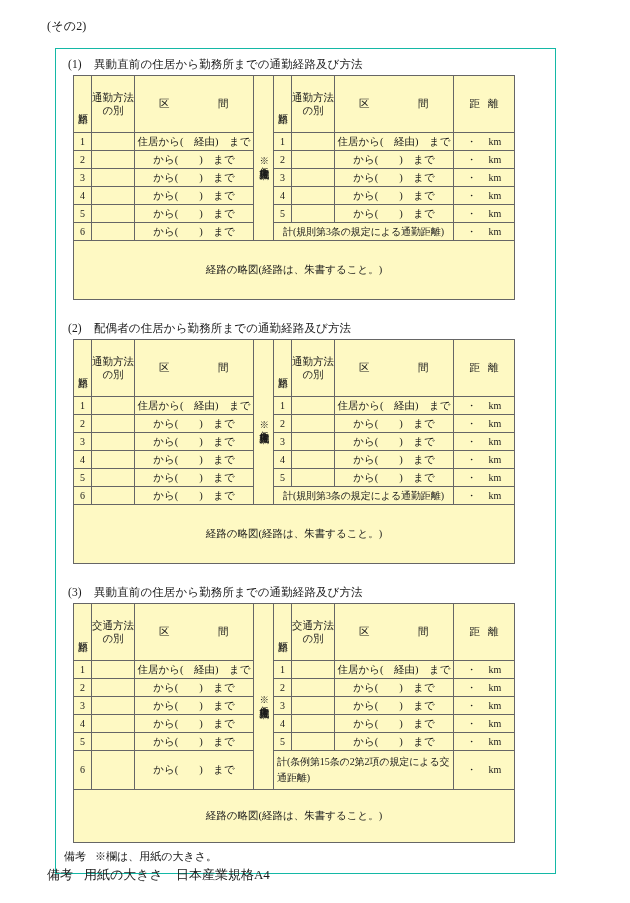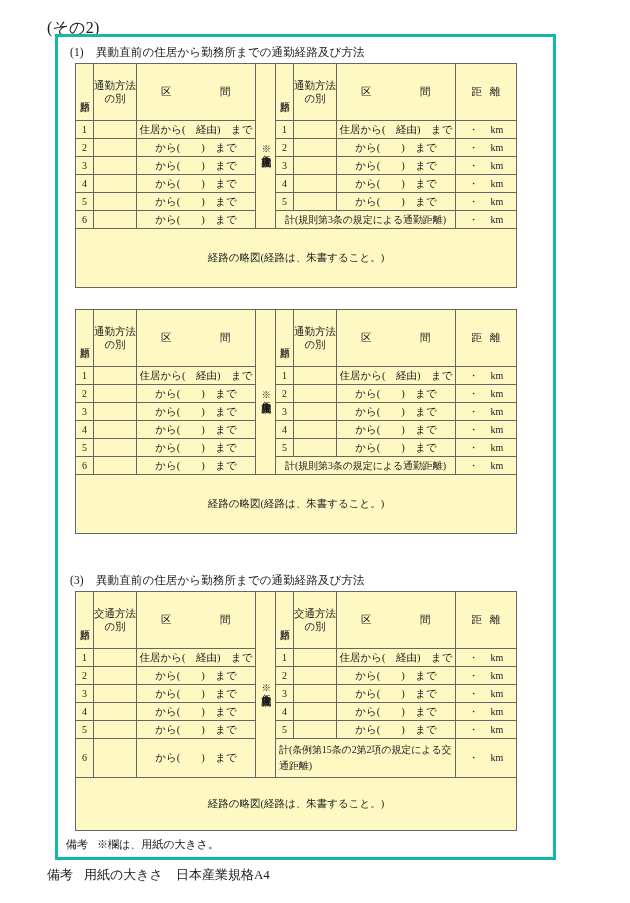--- a/index.html
+++ b/index.html
@@ -19,31 +19,31 @@
     position: absolute;
     left: 0; top: 0;
     width: 630px;
     height: 903px;
     padding: 0;
   }
   .sheet-label {
     position: absolute;
     left: 47px;
     top: 18px;
-    font-size: 16px;
+    font-size: 12px;
     letter-spacing: 0.2px;
     text-align: center;
   }
   .outer-frame {
     position: absolute;
     left: 55px;
-    top: 34px;
+    top: 48px;
     width: 501px;
     height: 826px;
-    border: 3px solid #14b8a6;
+    border: 1px solid #14b8a6;
     box-sizing: border-box;
   }
   .section {
     position: absolute;
     left: 0;
     width: 100%;
     box-sizing: border-box;
   }
   .section-title {
     font-size: 11.5px;
@@ -227,20 +227,21 @@
                 <td class="total-cell" colspan="3">計(規則第3条の規定による通勤距離)</td>
                 <td class="r-cell dist-cell"><span class="dot">・</span><span>km</span></td>
               </tr>
               <tr>
                 <td class="sketch-cell" colspan="8"><span>経路の略図(経路は、朱書すること。)</span></td>
               </tr>
             </tbody>
           </table>
         </div>
         <div class="section" style="top: 272px;">
+          <div class="section-title"><span class="num">(2)</span><span>配偶者の住居から勤務所までの通勤経路及び方法</span></div>
           <table class="route">
             <tbody>
               <tr>
                 <th class="th-cell c-order"><span class="vert">順路</span></th>
                 <th class="th-cell c-method">通勤方法の別</th>
                 <th class="th-cell c-section hdr-kukan"><span>区</span><span class="gap"></span><span>間</span></th>
                 <th class="c-note note-cell" rowspan="7"><span class="vert-note">※任命権者記入欄</span></th>
                 <th class="th-cell c-order"><span class="vert">順路</span></th>
                 <th class="th-cell c-method">通勤方法の別</th>
                 <th class="th-cell c-section hdr-kukan"><span>区</span><span class="gap"></span><span>間</span></th>

